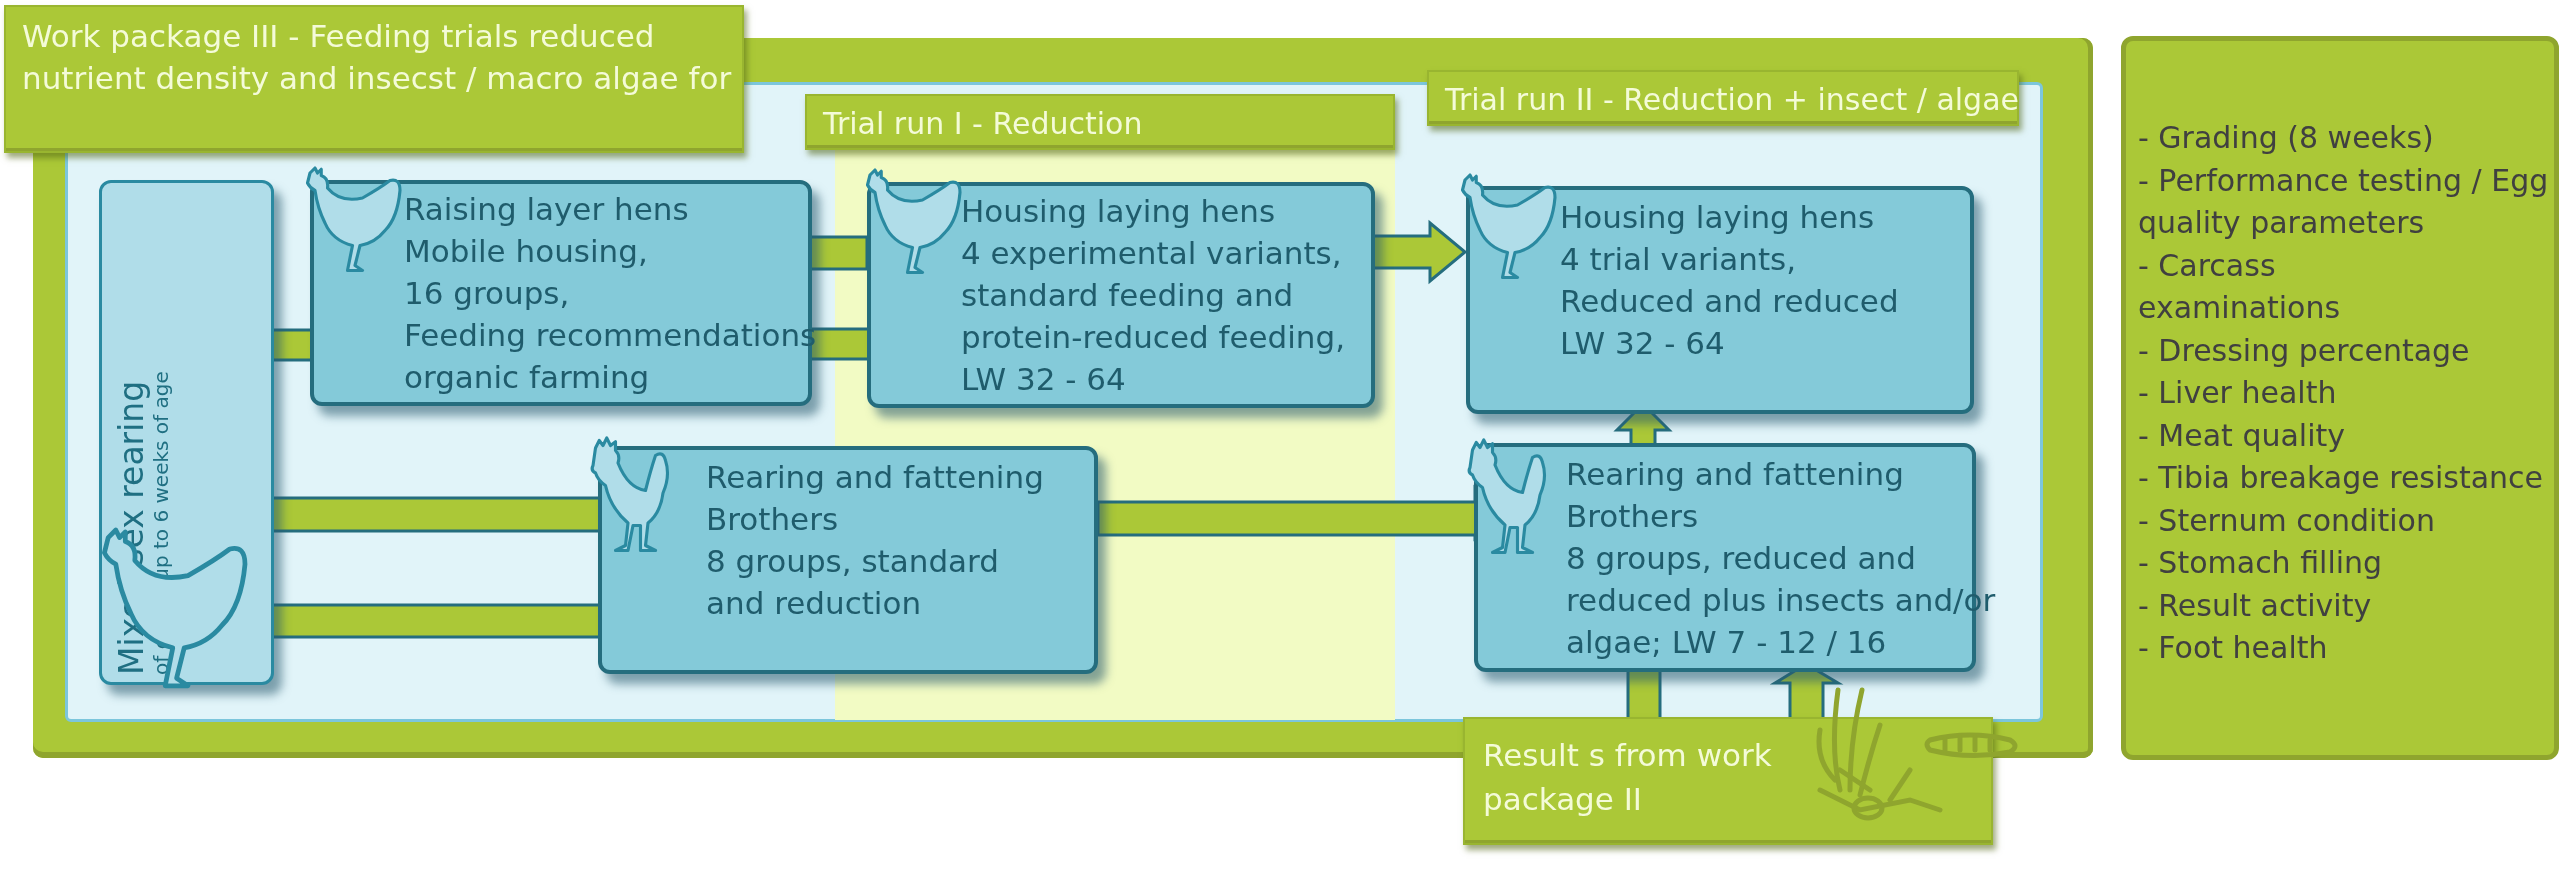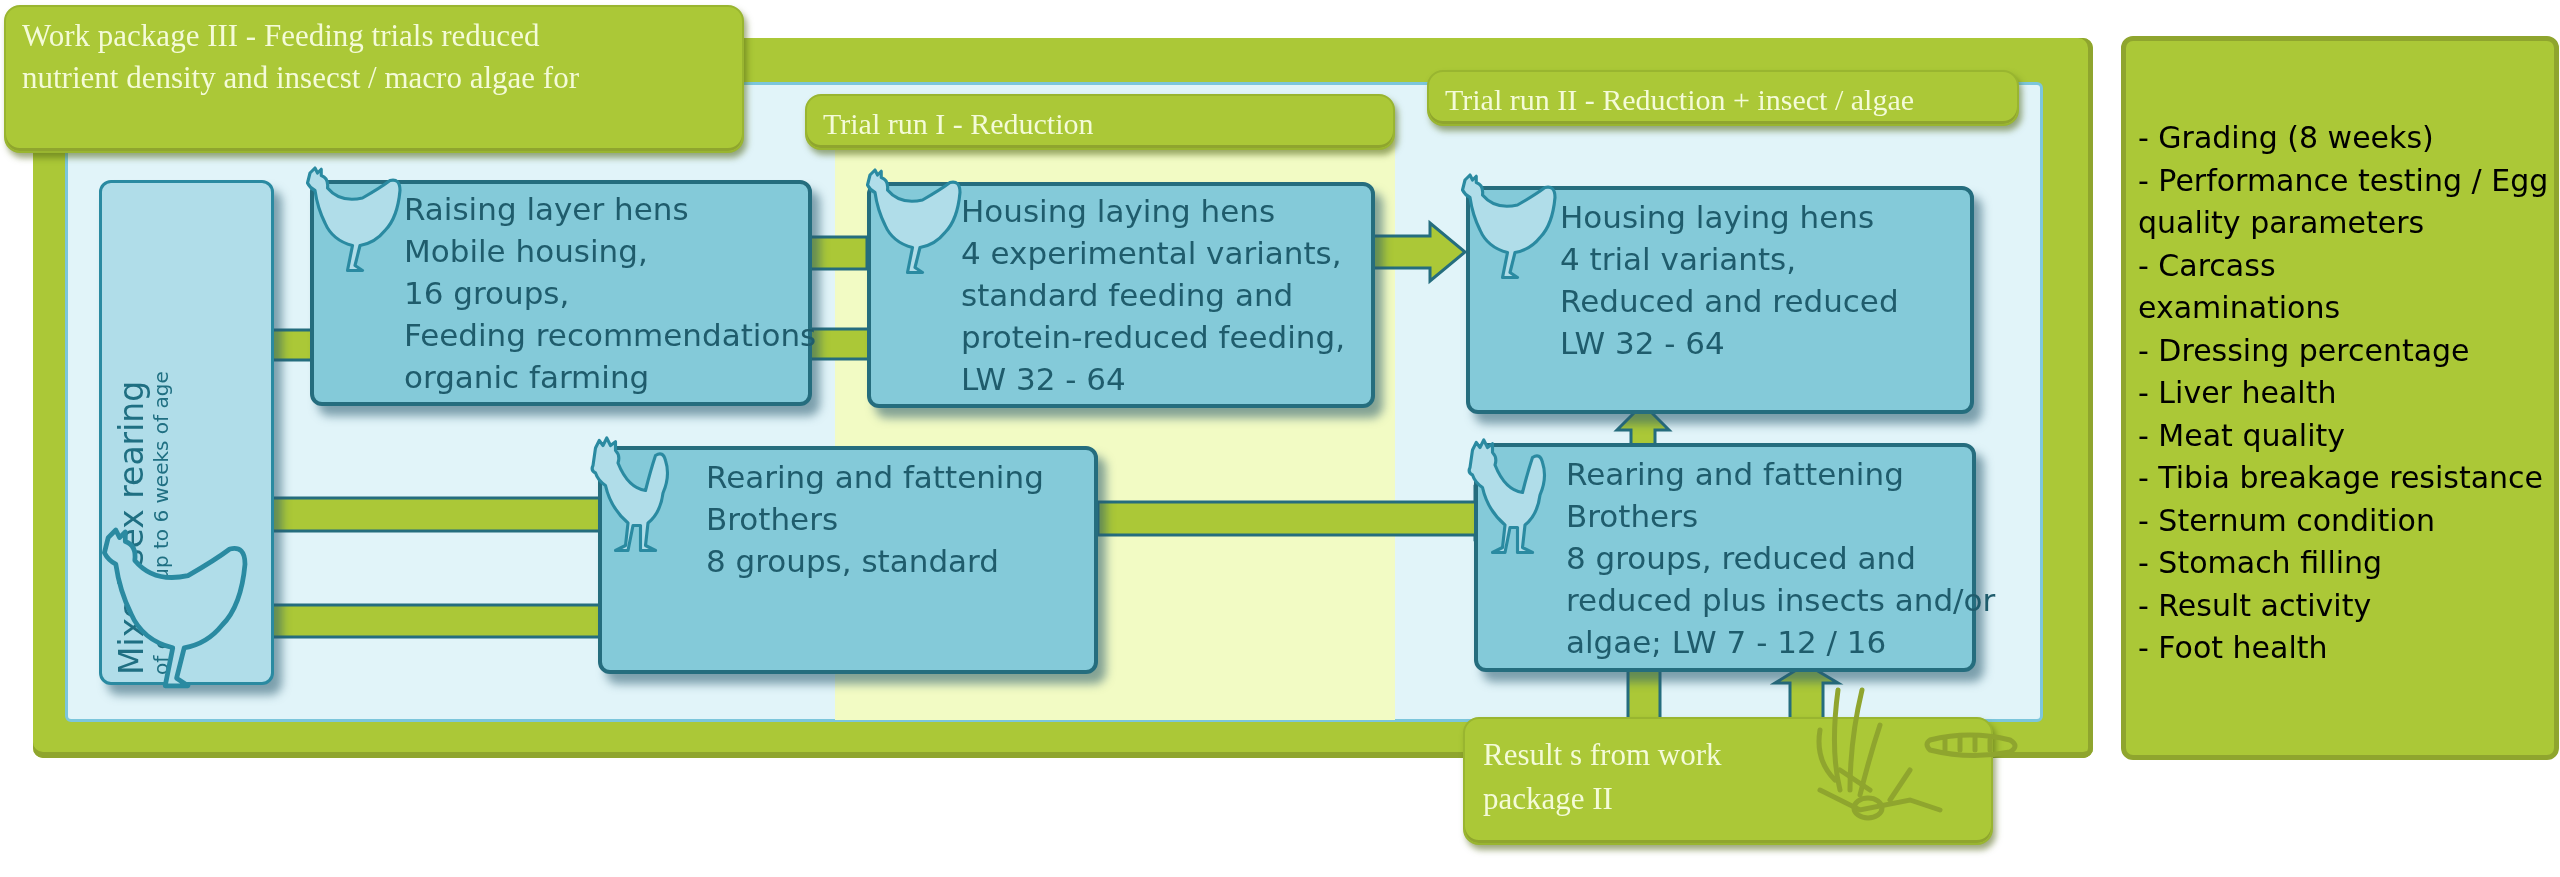--- a/index.html
+++ b/index.html
@@ -9,23 +9,23 @@
 
     
     .frame { left: 33px; top: 38px; width: 2060px; height: 720px;
              background: #abc837; border-radius: 10px;
              box-shadow: inset 0 -6px 0 #8fa52e, inset -5px 0 0 #8fa52e; }
     .inner-bg { left: 65px; top: 82px; width: 1978px; height: 640px;
                 background: #e1f4f9; border: 3px solid #7cc6dc; border-radius: 6px; box-sizing: border-box; }
     .trial1-bg { left: 835px; top: 120px; width: 560px; height: 600px; background: #f2fbc4; }
 
     
-    .green-label { background: #abc837; color: #f4fbd8; border-radius: 16px;
+    .green-label { background: #abc837; color: #f4fbd8; border-radius: 0;
                    box-shadow: 3px 5px 6px rgba(80,100,20,0.55), inset 0 -3px 0 #8fa52e;
-                   border: 2px solid #99b530; box-sizing: border-box; font-family: Liberation Serif, serif; }
+                   border: 2px solid #99b530; box-sizing: border-box; }
     .wp-title { left: 4px; top: 5px; width: 740px; height: 148px; padding: 8px 16px;
                 font-size: 31px; line-height: 42px; }
     .trial-title { height: 56px; padding: 10px 16px; font-size: 30px; line-height: 36px; white-space: nowrap; }
     .trial1 { left: 805px; top: 70px; width: 590px; margin-top: 24px; }
     .trial2 { left: 1427px; top: 70px; width: 592px; }
 
     
     .blue-box { background: #84cad9; border: 4px solid #256d7e; border-radius: 12px;
                 box-shadow: 8px 10px 10px rgba(40,90,110,0.55); box-sizing: border-box;
                 color: #1f5c6c; font-size: 31px; line-height: 42px; }
@@ -38,21 +38,21 @@
     .box-raising { left: 310px; top: 180px; width: 502px; height: 226px; padding: 4px 16px 0 90px; }
     .box-housing1 { left: 867px; top: 182px; width: 508px; height: 226px; padding: 4px 0 0 90px; }
     .box-housing2 { left: 1466px; top: 186px; width: 508px; height: 228px; padding: 6px 0 0 90px; }
     .box-brothers1 { left: 598px; top: 446px; width: 500px; height: 228px; padding: 6px 0 0 104px; }
     .box-brothers2 { left: 1474px; top: 443px; width: 502px; height: 229px; padding: 6px 0 0 88px; }
     .line { display: block; white-space: nowrap; }
 
     
     .results { left: 2121px; top: 36px; width: 438px; height: 724px;
                background: #abc837; border-radius: 12px; border: 5px solid #8fa52e; box-sizing: border-box;
-               padding: 76px 12px 0 12px; color: #000000; font-size: 30px; line-height: 42.5px; }
+               padding: 76px 12px 0 12px; color: #404040; font-size: 30px; line-height: 42.5px; }
 
     
     .wp2 { left: 1463px; top: 717px; width: 530px; height: 128px; padding: 14px 18px;
            font-size: 31px; line-height: 44px; }
 
     svg.overlay { position: absolute; left: 0; top: 0; }
   </style>
 </head>
 <body>
 
@@ -120,20 +120,21 @@
   <span class="line">Housing laying hens</span>
   <span class="line">4 trial variants,</span>
   <span class="line">Reduced and reduced</span>
   <span class="line">LW 32 - 64</span>
 </div>
 
 <div class="abs blue-box box-brothers1">
   <span class="line">Rearing and fattening</span>
   <span class="line">Brothers</span>
   <span class="line">8 groups, standard</span>
+  <span class="line">and reduction</span>
 </div>
 
 <div class="abs blue-box box-brothers2">
   <span class="line">Rearing and fattening</span>
   <span class="line">Brothers</span>
   <span class="line">8 groups, reduced and</span>
   <span class="line">reduced plus insects and/or</span>
   <span class="line">algae; LW 7 - 12 / 16</span>
 </div>
 

